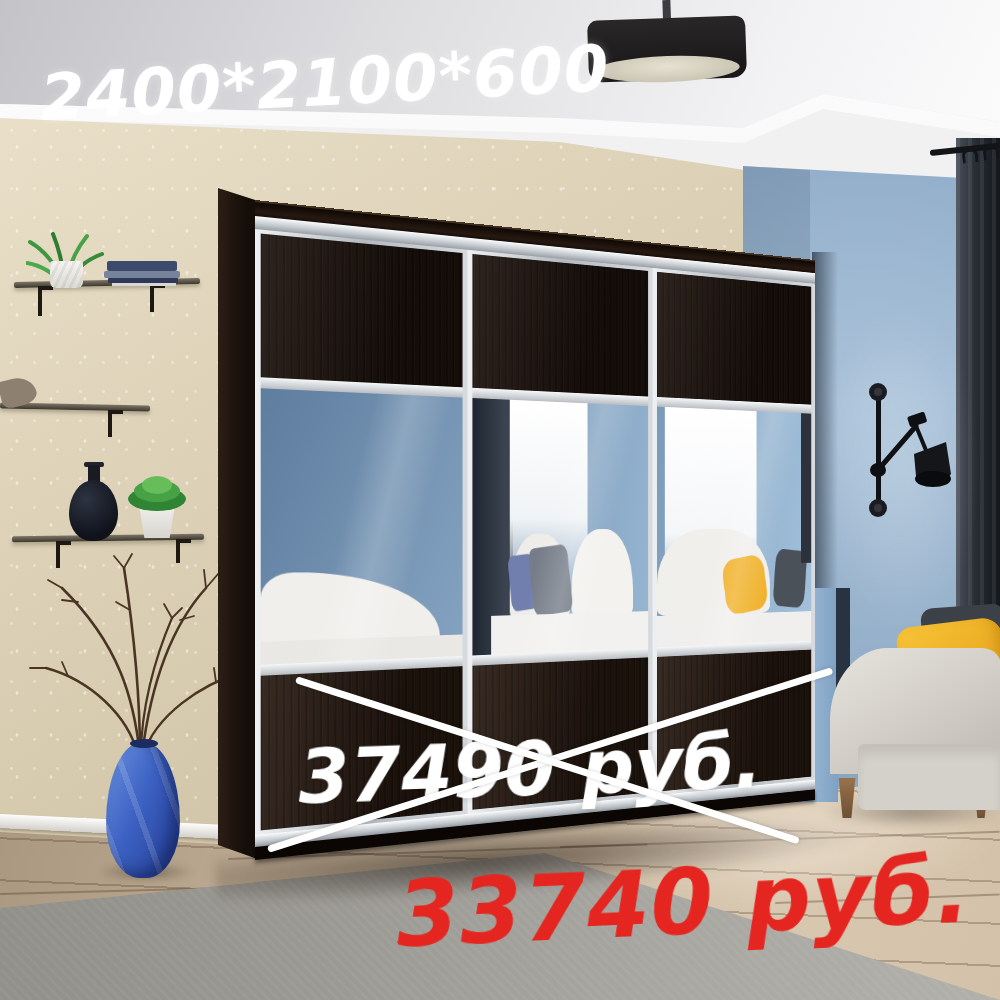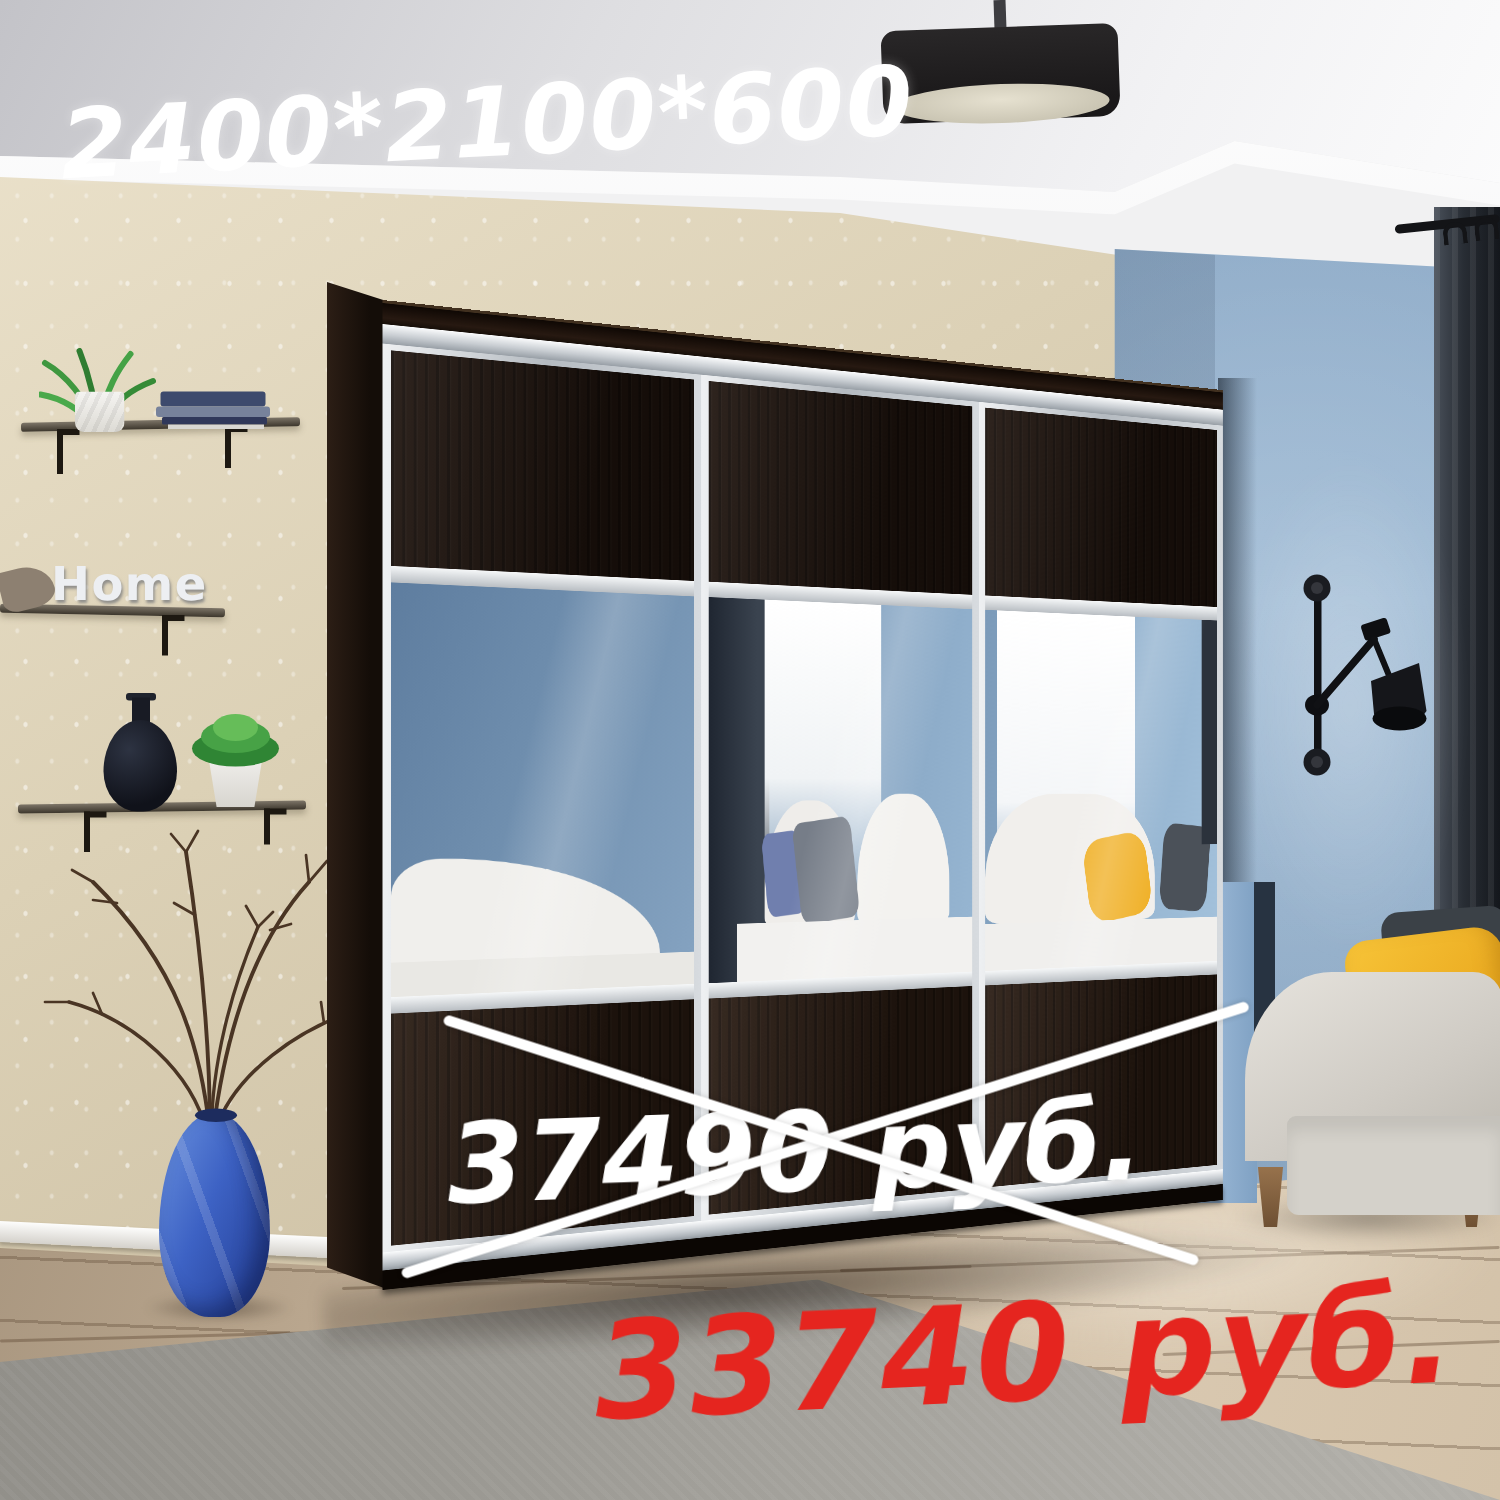--- a/index.html
+++ b/index.html
@@ -261,21 +261,20 @@
   <div class="abs books">
     <div class="abs book1"></div>
     <div class="abs book2"></div>
     <div class="abs book3"></div>
     <div class="abs pages"></div>
   </div>
 
   <div class="abs shelf shelf2"></div>
   <div class="abs bracket b2a"></div>
   <div class="abs bird"></div>
-  <div class="abs home-sign overlay-like">Home</div>
 
   <div class="abs shelf shelf3"></div>
   <div class="abs bracket b3a"></div>
   <div class="abs bracket b3b"></div>
   <div class="abs vb-lip"></div>
   <div class="abs vb-neck"></div>
   <div class="abs vb-body"></div>
   <div class="abs succ-pot"></div>
   <div class="abs succ-l1"></div>
   <div class="abs succ-l2"></div>

